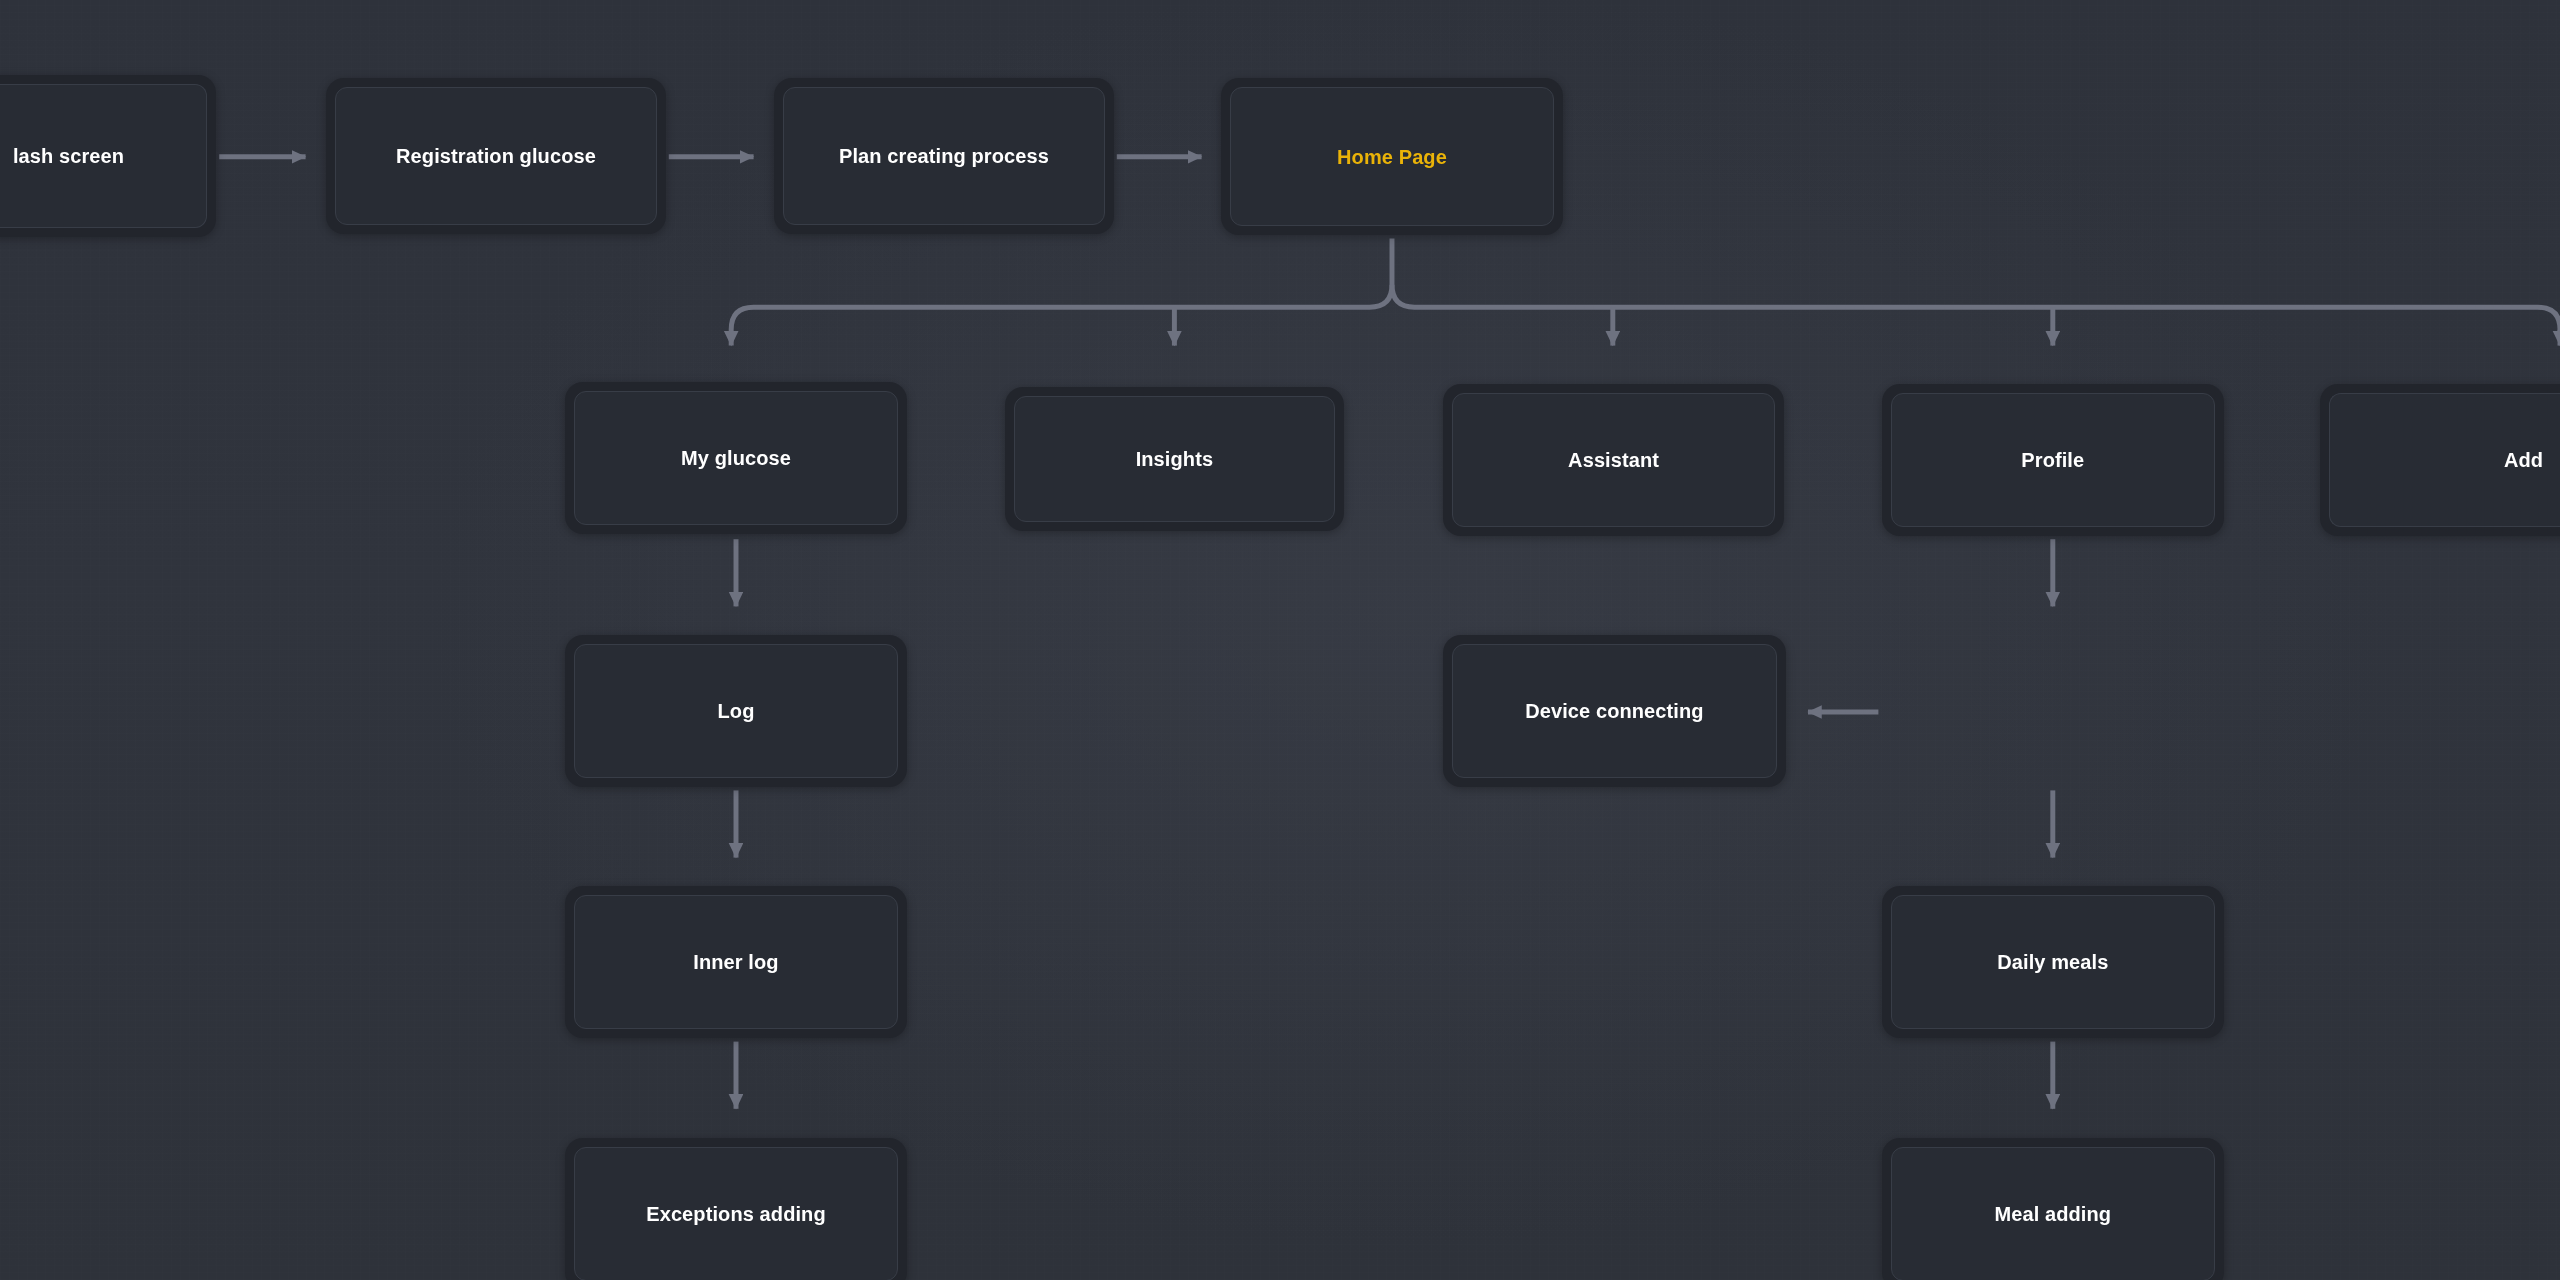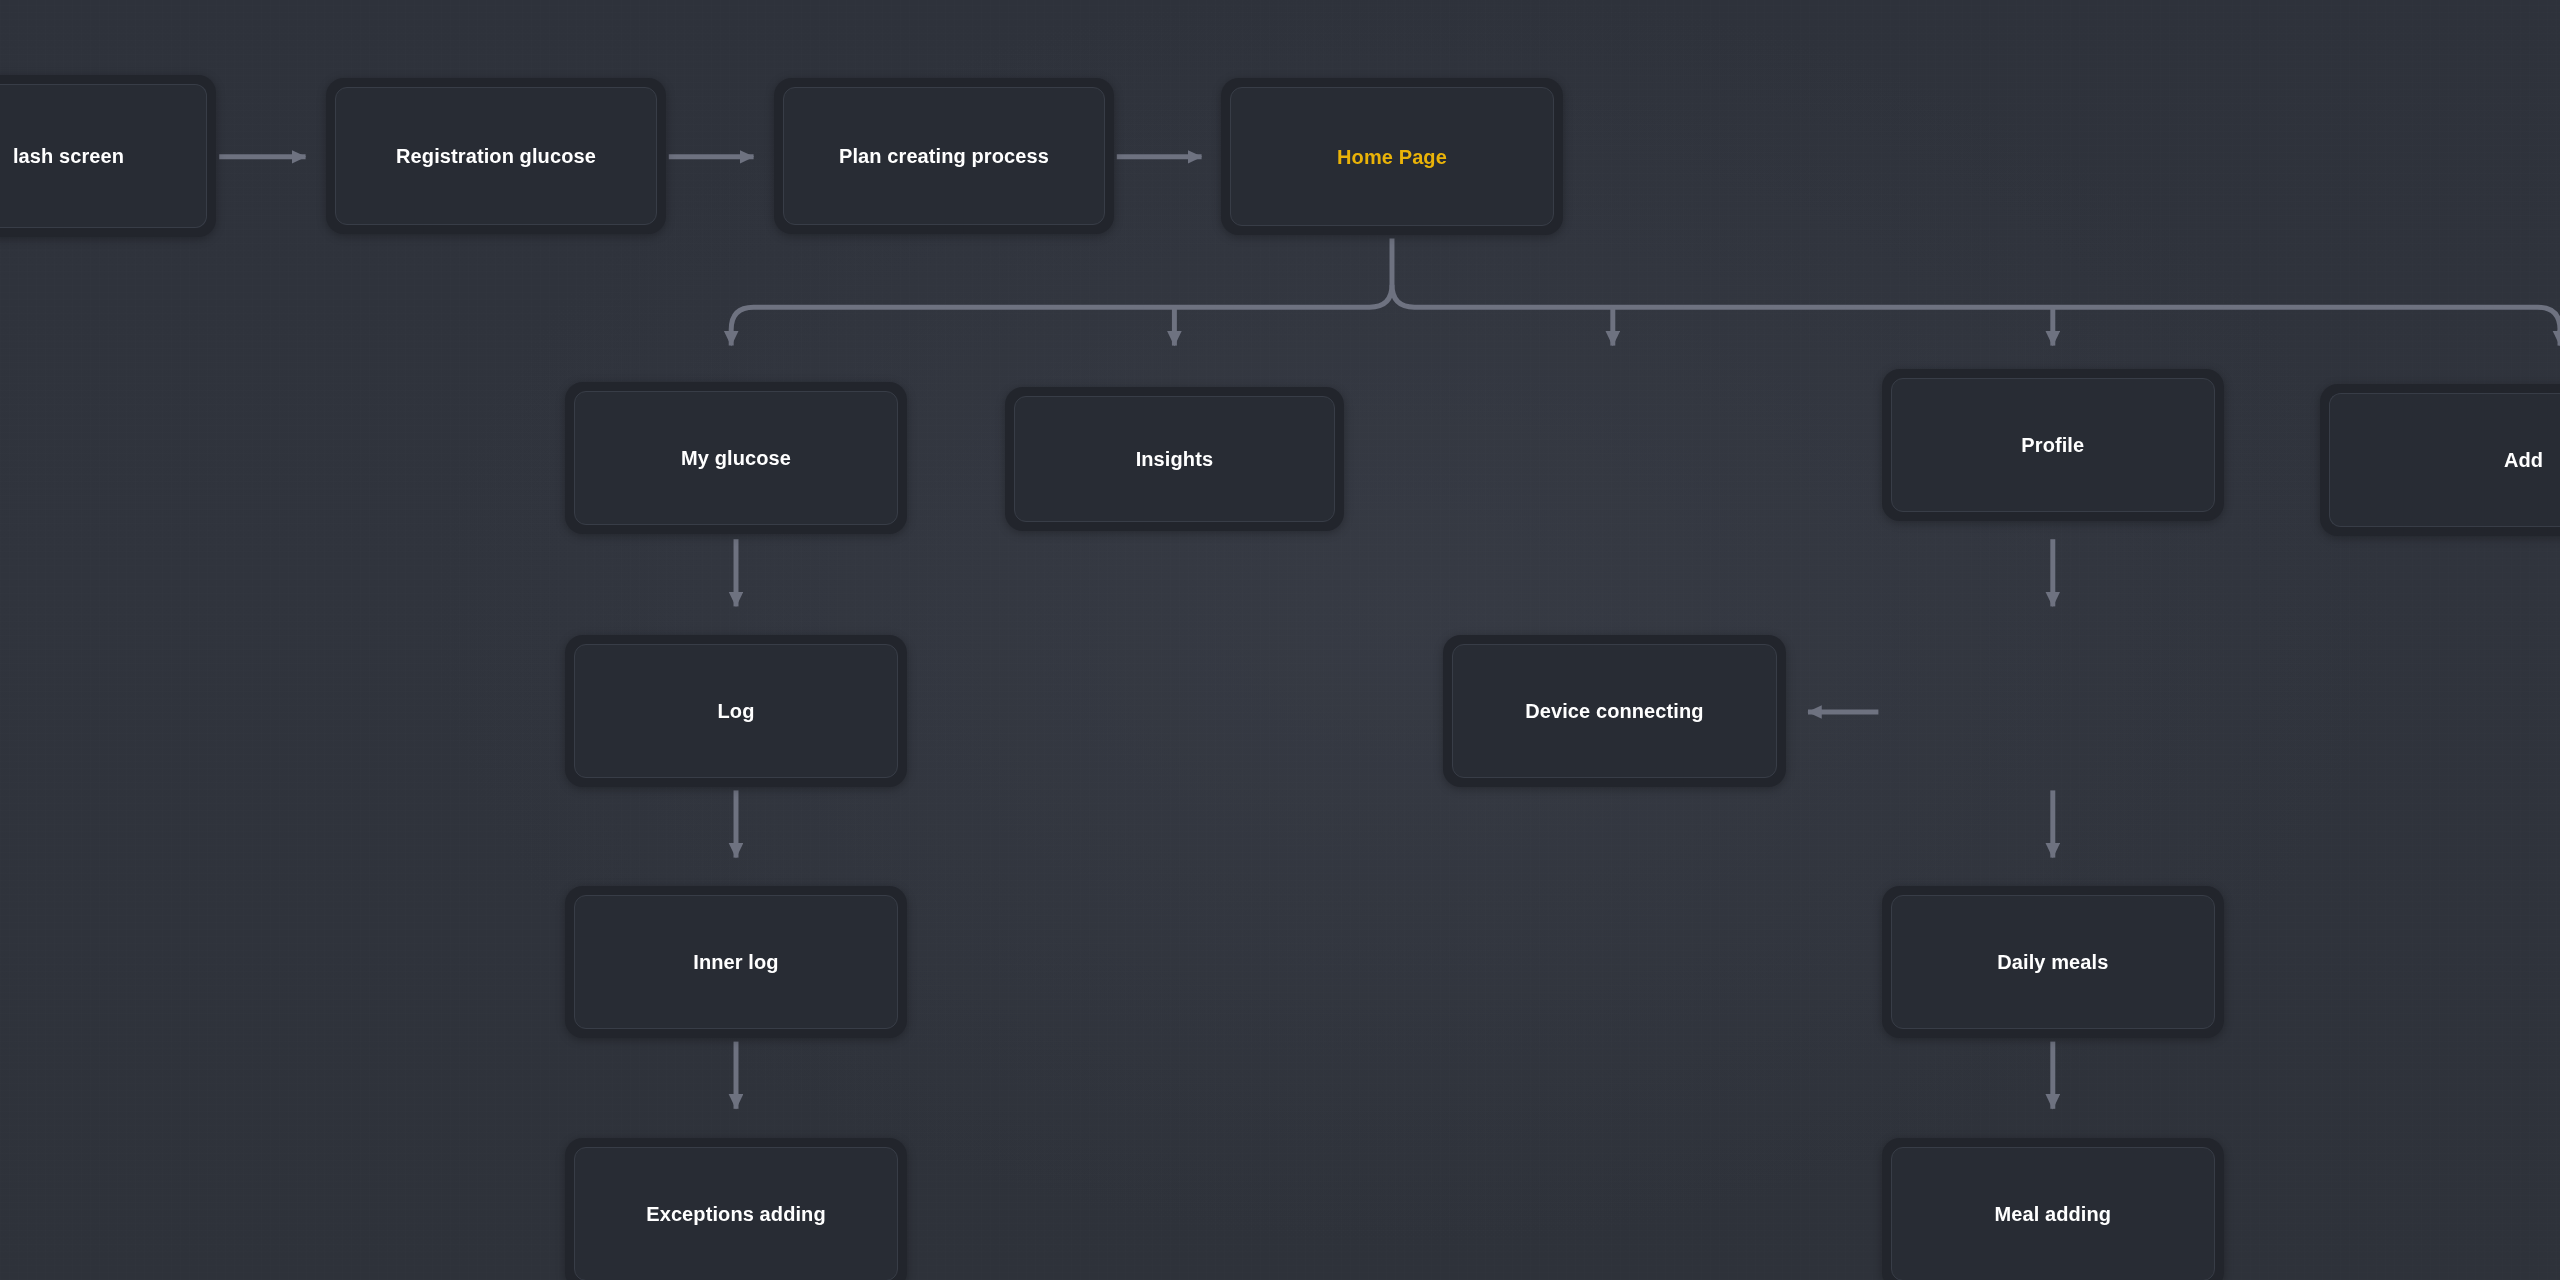--- a/index.html
+++ b/index.html
@@ -137,22 +137,27 @@
       <span class="label">My glucose</span>
     </div>
   </div>
 
   <div class="node" style="left: 1004.8px; top: 387.2px; width: 339.2px; height: 144px;">
     <div class="inner">
       <span class="label">Insights</span>
     </div>
   </div>
 
-
-  <div class="node" style="left: 1881.6px; top: 369px; width: 342.4px; height: 152px;">
+  <div class="node" style="left: 1443.2px; top: 384px; width: 340.8px; height: 152px;">
+    <div class="inner">
+      <span class="label">Assistant</span>
+    </div>
+  </div>
+
+  <div class="node" style="left: 1881.6px; top: 384px; width: 342.4px; height: 152px;">
     <div class="inner">
       <span class="label">Profile</span>
     </div>
   </div>
 
   <div class="node cut-right" style="left: 2320px; top: 384px; width: 256px; height: 152px;">
     <div class="inner">
       <span class="label" style="margin-right: -150px;">Add</span>
     </div>
   </div>

